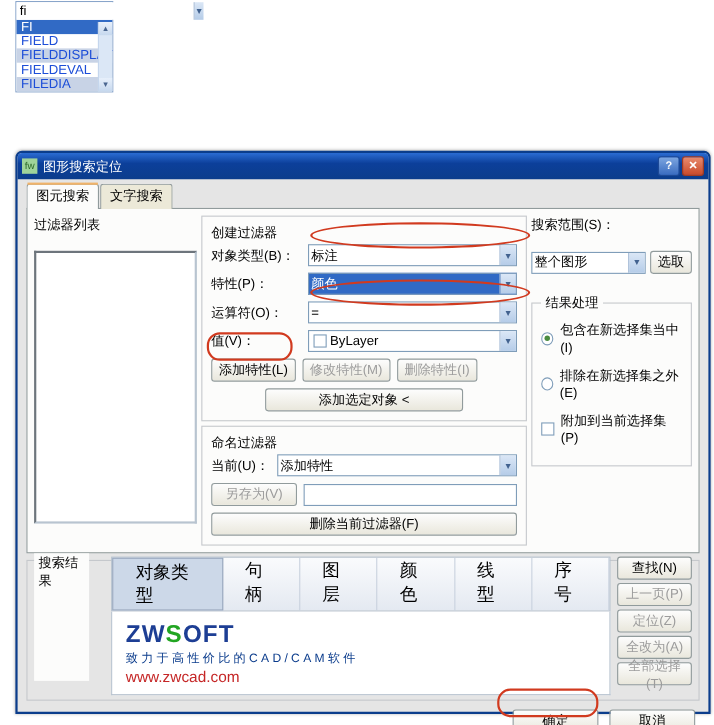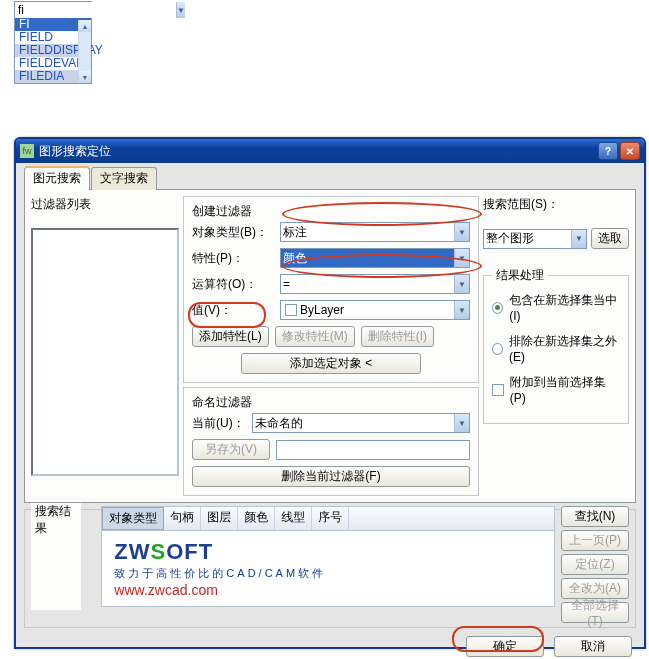--- a/index.html
+++ b/index.html
@@ -1,19 +1,19 @@
 <!DOCTYPE html>
 <html><head>
 <meta charset="utf-8">
 <style>
 * { box-sizing: border-box; margin: 0; padding: 0; }
 body { font-family: "Microsoft YaHei", SimSun, sans-serif; font-size: 12px; background: #fff; width: 649px; height: 659px; position: relative; }
 
 
-.autocomplete { position: absolute; top: 1px; left: 14px; width: 78px; border: 1px solid #7d9cc5; background: #fff; }
+.autocomplete { position: absolute; top: 1px; left: 14px; width: 89px; border: 1px solid #7d9cc5; background: #fff; }
 .ac-input-row { display: flex; background: #fff; }
 .ac-input { flex: 1; border: none; padding: 1px 3px; font-size: 12px; height: 16px; outline: none; }
 .ac-dropbtn { width: 14px; height: 16px; background: linear-gradient(#dbe7f6, #b5cce8); border-left: 1px solid #a8bdd7; display: flex; align-items: center; justify-content: center; font-size: 8px; color: #42628f; }
 .ac-list { background: #fff; }
 .ac-item { padding: 0 4px; height: 13px; line-height: 13px; color: #1d4ed8; }
 .ac-item.selected { background: #316ac5; color: #fff; }
 .ac-item.dim { background: #c8d3e6; }
 .ac-scroll { position: absolute; right: 0; top: 18px; width: 13px; bottom: 0; background: #dbe7f6; border-left: 1px solid #c5d6ed; display: flex; flex-direction: column; justify-content: space-between; }
 .ac-scroll-btn { height: 12px; background: linear-gradient(#e8f0fb, #c6d8ee); display: flex; align-items: center; justify-content: center; font-size: 7px; color: #4a6690; }
 
@@ -68,21 +68,21 @@
 .radio-row, .check-row { display: flex; align-items: center; margin-bottom: 10px; font-size: 12px; }
 .radio { width: 12px; height: 12px; border: 1px solid #7f9db9; border-radius: 50%; background: #fff; margin-right: 6px; display: flex; align-items: center; justify-content: center; }
 .radio.checked::after { content: ""; width: 5px; height: 5px; background: #4a8b3f; border-radius: 50%; }
 .chk { width: 12px; height: 12px; border: 1px solid #7f9db9; background: #fff; margin-right: 6px; }
 
 .results-section { border: 1px solid #c5c8cc; margin-top: 6px; padding: 6px 6px 4px 6px; display: flex; gap: 20px; }
 .results-legend { font-size: 12px; position: relative; top: -13px; background: #fcfcfb; padding: 0 4px; display: inline-block; }
 .results-body { display: flex; gap: 6px; width: 100%; margin-top: -10px; }
 .table-wrap { flex: 1; }
 .results-head { display: flex; background: linear-gradient(#fafbfd, #e4e9f1); border: 1px solid #b8c4d0; }
-.rh-cell { padding: 2px 6px; font-size: 12px; border-right: 1px solid #c9d2de; text-align: center; }
+.rh-cell { padding: 2px 20px; font-size: 16px; border-right: 1px solid #c9d2de; }
 .rh-cell.active { background: #ccd8e8; border: 1px solid #99a8bd; }
 .results-logo-area { height: 76px; border: 1px solid #b8c4d0; border-top: none; background: #fff; padding: 0 12px; display: flex; flex-direction: column; justify-content: center; }
 .logo { font-size: 22px; font-weight: bold; letter-spacing: 1px; color: #1d3e94; }
 .logo .s { color: #22a522; }
 .tagline { font-size: 11px; color: #0b3c8c; letter-spacing: 3px; margin-top: 1px; }
 .url { font-size: 14px; color: #c52626; margin-top: 1px; }
 .side-btns { width: 68px; display: flex; flex-direction: column; gap: 3px; }
 .side-btns .btn { width: 100%; }
 
 .bottom-btns { display: flex; justify-content: flex-end; gap: 10px; margin-top: 8px; padding-right: 4px; }
@@ -185,21 +185,21 @@
           </div>
         </div>
 
         <div class="name-filter">
           <div class="form-row" style="margin-bottom:2px">
             <div class="form-label" style="width:auto">命名过滤器</div>
           </div>
           <div class="form-row">
             <div class="form-label" style="width:60px">当前(U)：</div>
             <div class="form-select">
-              <span>未命名的</span>
+              <span>添加特性</span>
               <span class="sel-arrow">▼</span>
             </div>
           </div>
           <div class="form-row">
             <button class="btn disabled" style="width:78px">另存为(V)</button>
             <input style="flex: 1 1 0%; height: 20px; border: 1px solid rgb(127, 157, 185); margin-left: 6px;">
           </div>
           <div class="btn-row" style="margin-bottom:0">
             <button class="btn" style="flex:1">删除当前过滤器(F)</button>
           </div>

